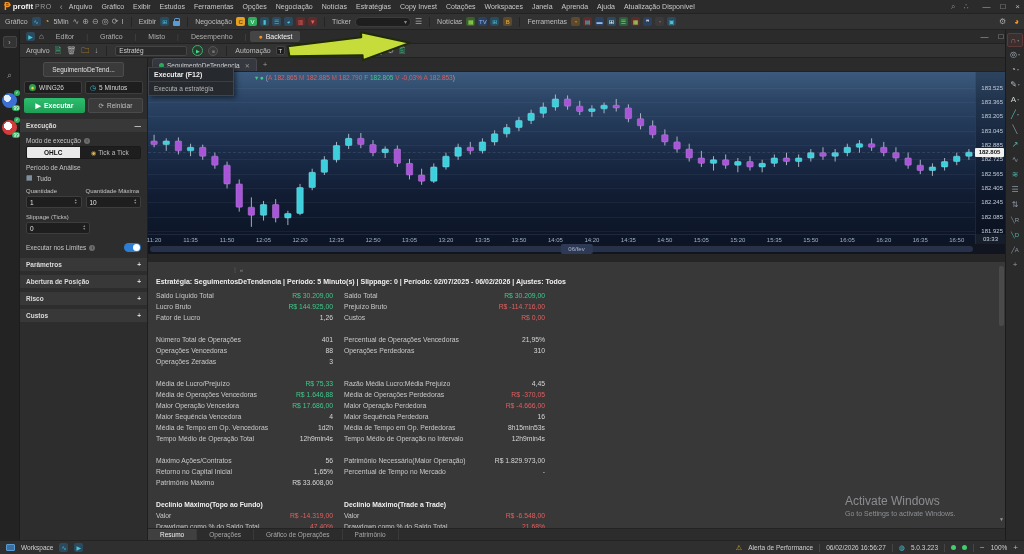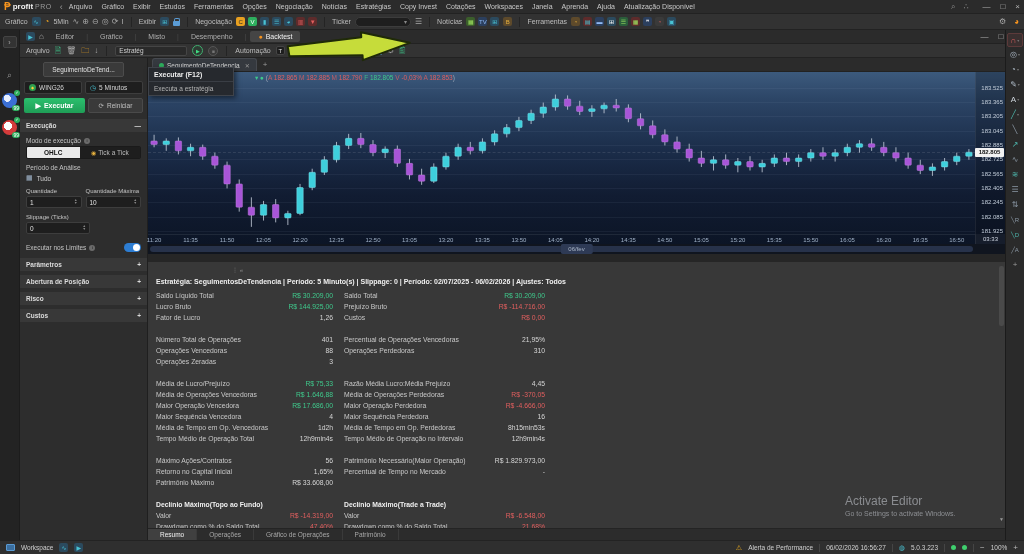--- a/index.html
+++ b/index.html
@@ -842,21 +842,21 @@
     </div>
   </div>
   <div class="stabs" id="stabs">
       <span class="stab active">Resumo</span>
       <span class="stab">Operações</span>
       <span class="stab">Gráfico de Operações</span>
       <span class="stab">Patrimônio</span>
     </div>
 
   <div class="watermark">
-    <div class="w1">Activate Editor</div>
+    <div class="w1">Activate Windows</div>
     <div class="w2">Go to Settings to activate Windows.</div>
   </div>
 
   <div class="statusbar">
     <span class="monitor"></span>
     <span class="sb-text">Workspace</span>
     <span class="tile" style="background:#2b4a5e;color:#49c3d4">∿</span>
     <span class="tile" style="background:#2b4a5e;color:#49c3d4">▶</span>
     <div class="sb-right">
       <span class="warn">⚠</span>

